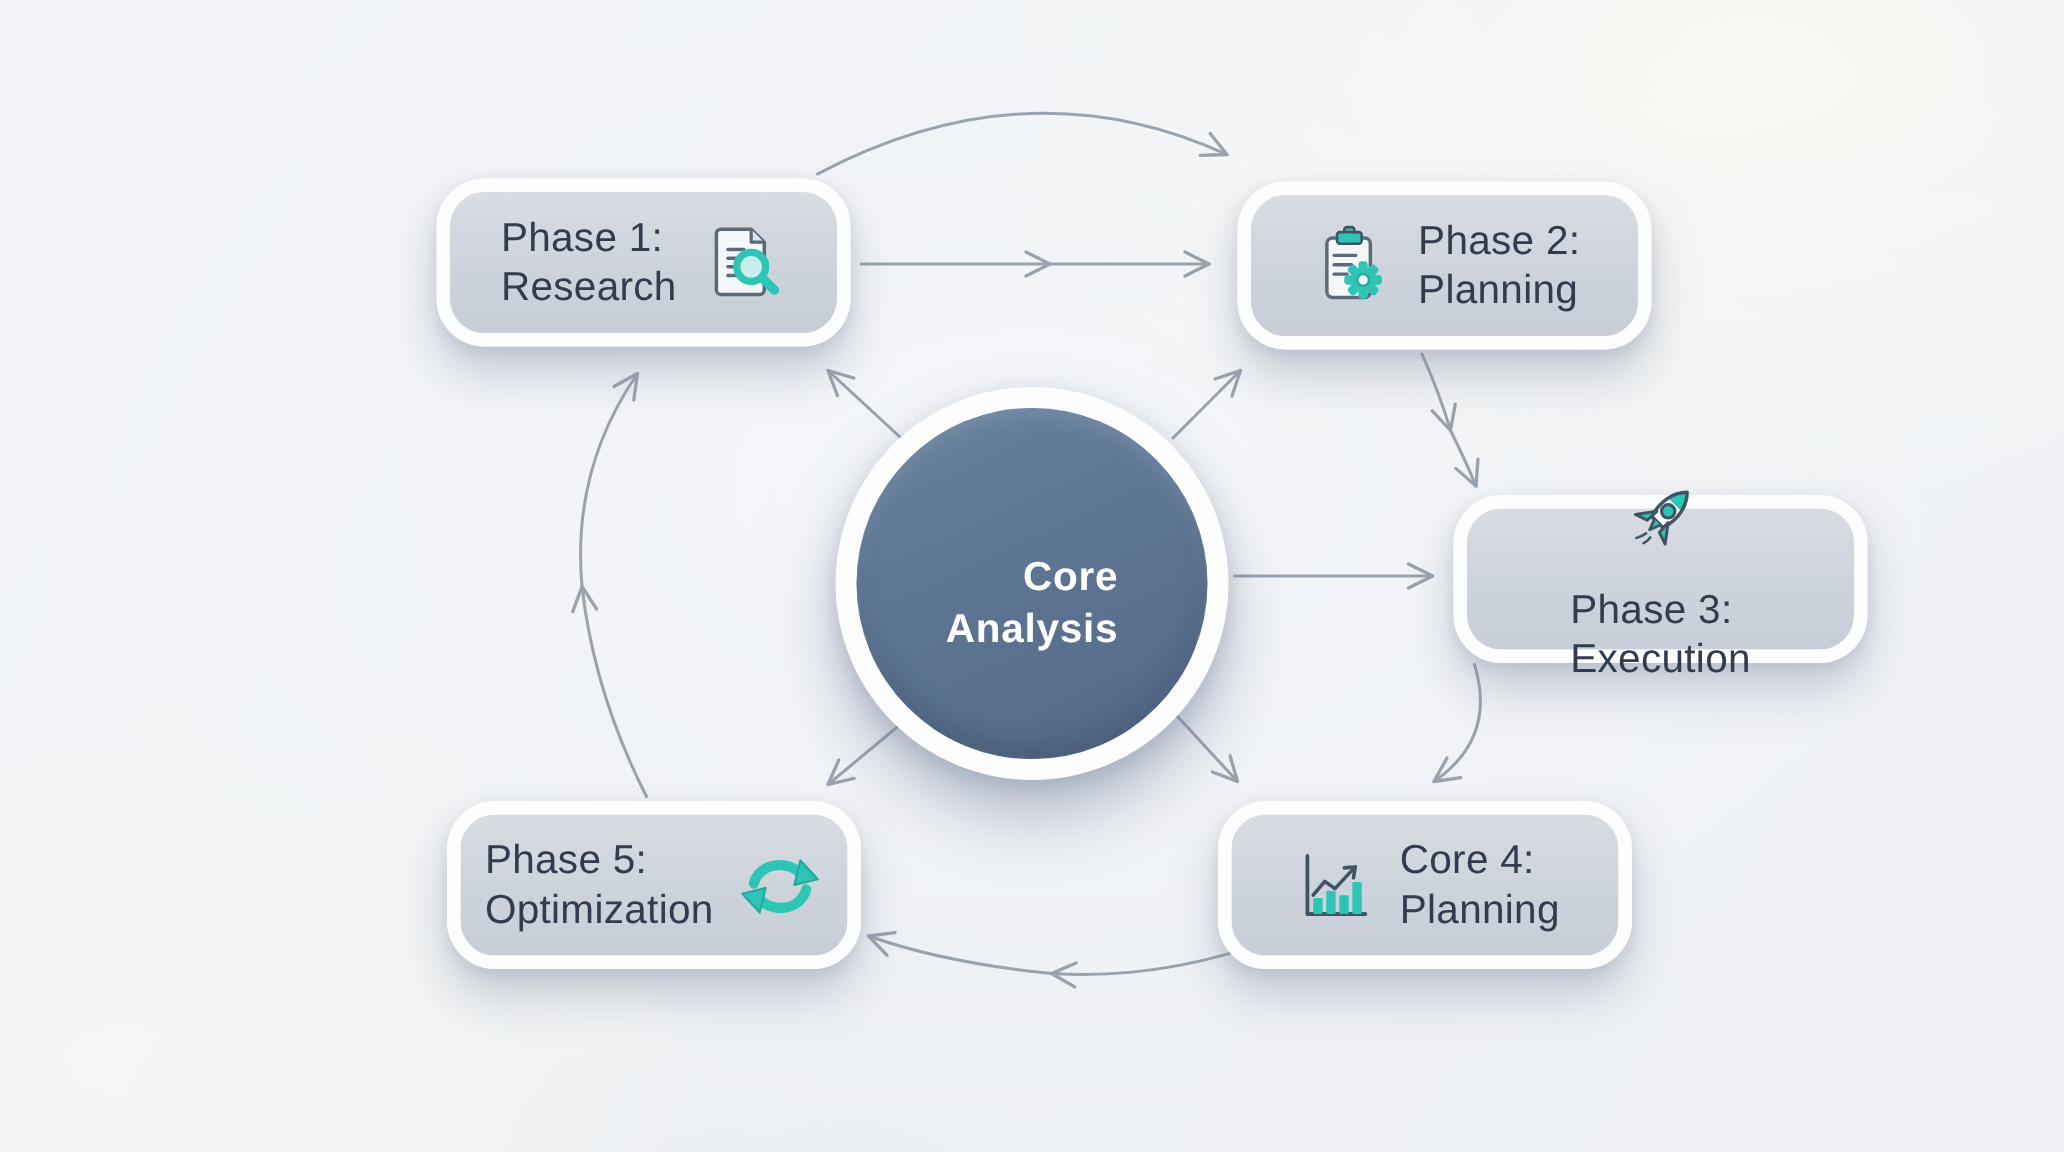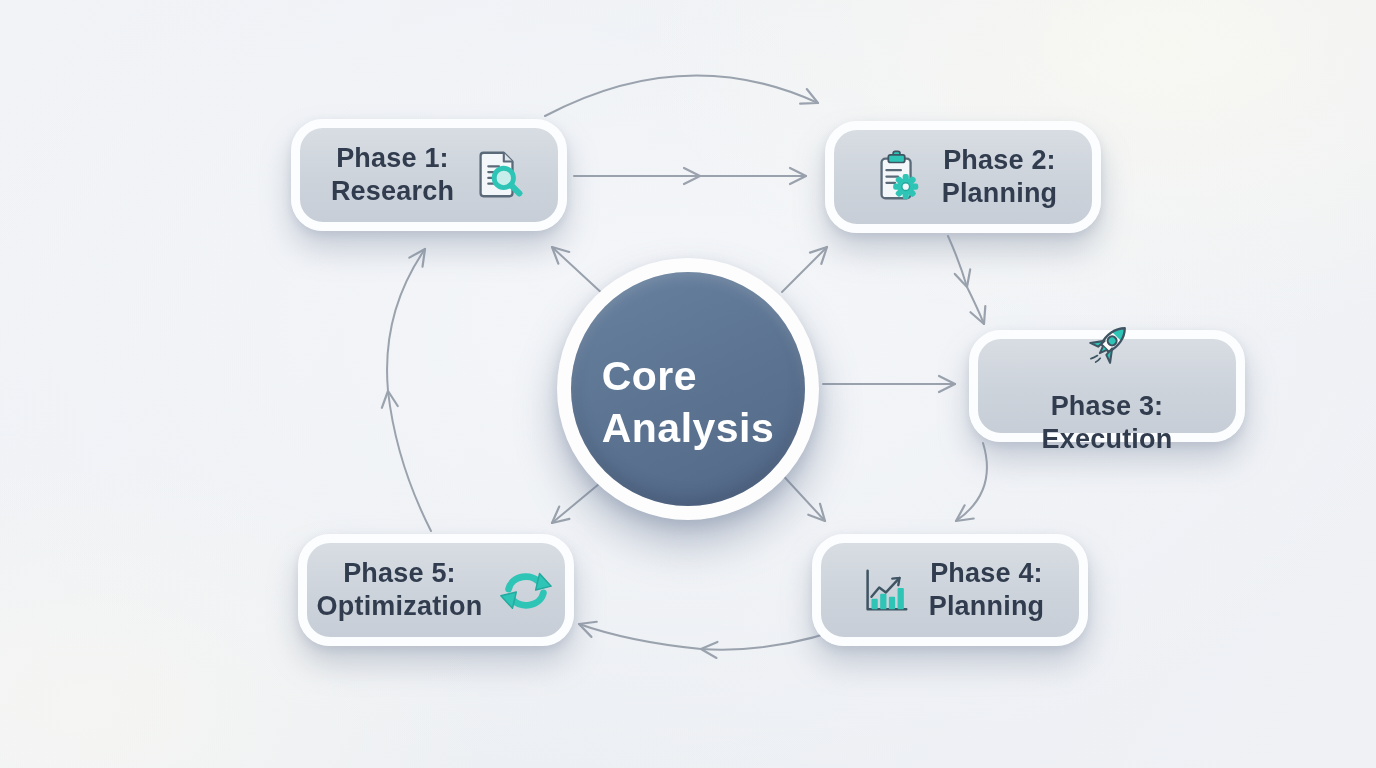--- a/index.html
+++ b/index.html
@@ -24,40 +24,40 @@
     box-shadow:0 18px 30px rgba(123,137,158,.36), 0 4px 10px rgba(123,137,158,.20);
     display:flex; align-items:center; justify-content:center; gap:15px;
   }
   .p1 { left:291px; top:119px; }
   .p2 { left:825px; top:121px; }
   .p3 { left:969px; top:330px;flex-direction:column; }
   .p4 { left:812px; top:534px; }
   .p5 { left:298px; top:534px; }
 
   .phase-label {
-    color:#313d4f; font-size:27px; font-weight:700; line-height:1.22;
-    text-align:center; letter-spacing:.2px; white-space:nowrap;
+    color:#313d4f; font-size:27px; font-weight:400; line-height:1.22;
+    letter-spacing:.2px; white-space:nowrap;
   }
   .icon { width:58px; height:58px; flex:0 0 auto; }
 
   .center-circle {
     position:absolute; left:557px; top:258px; width:262px; height:262px; border-radius:50%;
     background:#fdfdfe;
     box-shadow:0 24px 42px rgba(108,124,150,.45), 0 6px 14px rgba(108,124,150,.25);
     display:flex; align-items:center; justify-content:center;
   }
   .center-inner {
     width:234px; height:234px; border-radius:50%;
     background:linear-gradient(155deg,#67819f 0%, #5b7391 55%, #526787 100%);
     box-shadow:inset 0 -8px 16px rgba(38,54,80,.28), inset 0 5px 12px rgba(255,255,255,.16);
     display:flex; flex-direction:column; align-items:center; justify-content:center;
   }
   .center-text {
-    color:#ffffff; font-size:41px; font-weight:700; line-height:1.28;
-    text-align:left; letter-spacing:.5px;margin-top:26px;
+    color:#ffffff; font-size:27px; font-weight:700; line-height:1.28;
+    text-align:right; letter-spacing:.5px;margin-top:26px;
   }
 </style>
 </head>
 <body>
 
 <div class="canvas">
 
   <svg class="arrow-layer" viewBox="0 0 1376 768" xmlns="http://www.w3.org/2000/svg">
     <defs>
       <marker id="ah" markerUnits="userSpaceOnUse" markerWidth="24" markerHeight="24" viewBox="0 0 24 24" refX="21" refY="12" orient="auto">
@@ -154,21 +154,21 @@
       <g fill="#2ec4b6">
         <rect x="16" y="39" width="6.5" height="11" rx="1"></rect>
         <rect x="25" y="34" width="6.5" height="16" rx="1"></rect>
         <rect x="34" y="37" width="6.5" height="13" rx="1"></rect>
         <rect x="43" y="28" width="6.5" height="22" rx="1"></rect>
       </g>
       <path d="M16 37 L24 27.5 L31 32.5 L45 17.5" fill="none" stroke="#3f5563" stroke-width="2.5" stroke-linecap="round" stroke-linejoin="round"></path>
       <path d="M45 17.5 L37.5 18.2 M45 17.5 L43.8 25" fill="none" stroke="#3f5563" stroke-width="2.5" stroke-linecap="round"></path>
     </svg>
     <div class="phase-label">
-      <div>Phase 4:</div>
+      <div>Core 4:</div>
       <div>Planning</div>
     </div>
   </div>
 
   <div class="phase-box p5">
     <div class="phase-label">
       <div>Phase 5:</div>
       <div>Optimization</div>
     </div>
     <svg class="icon" viewBox="0 0 60 60">

